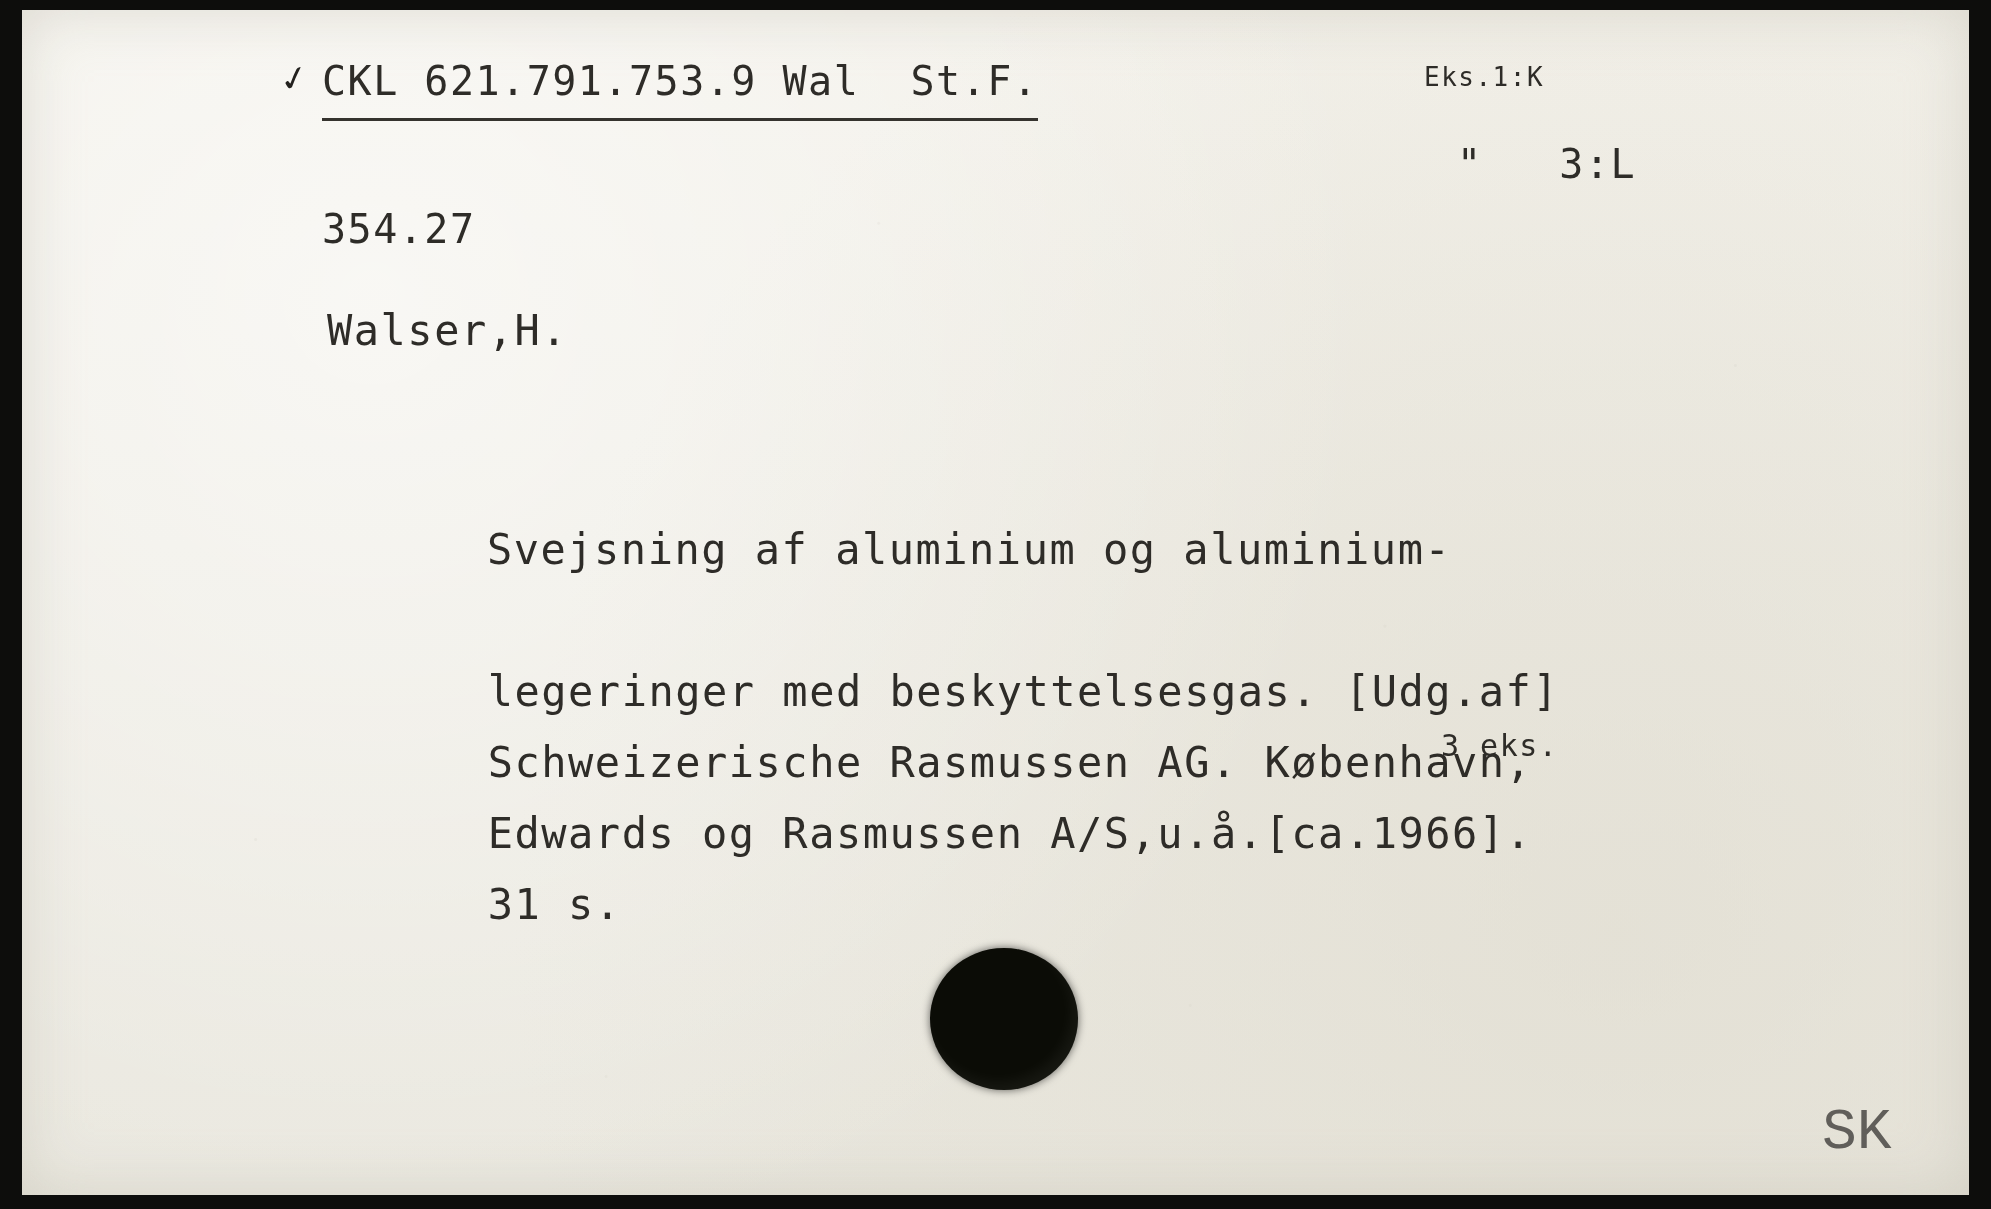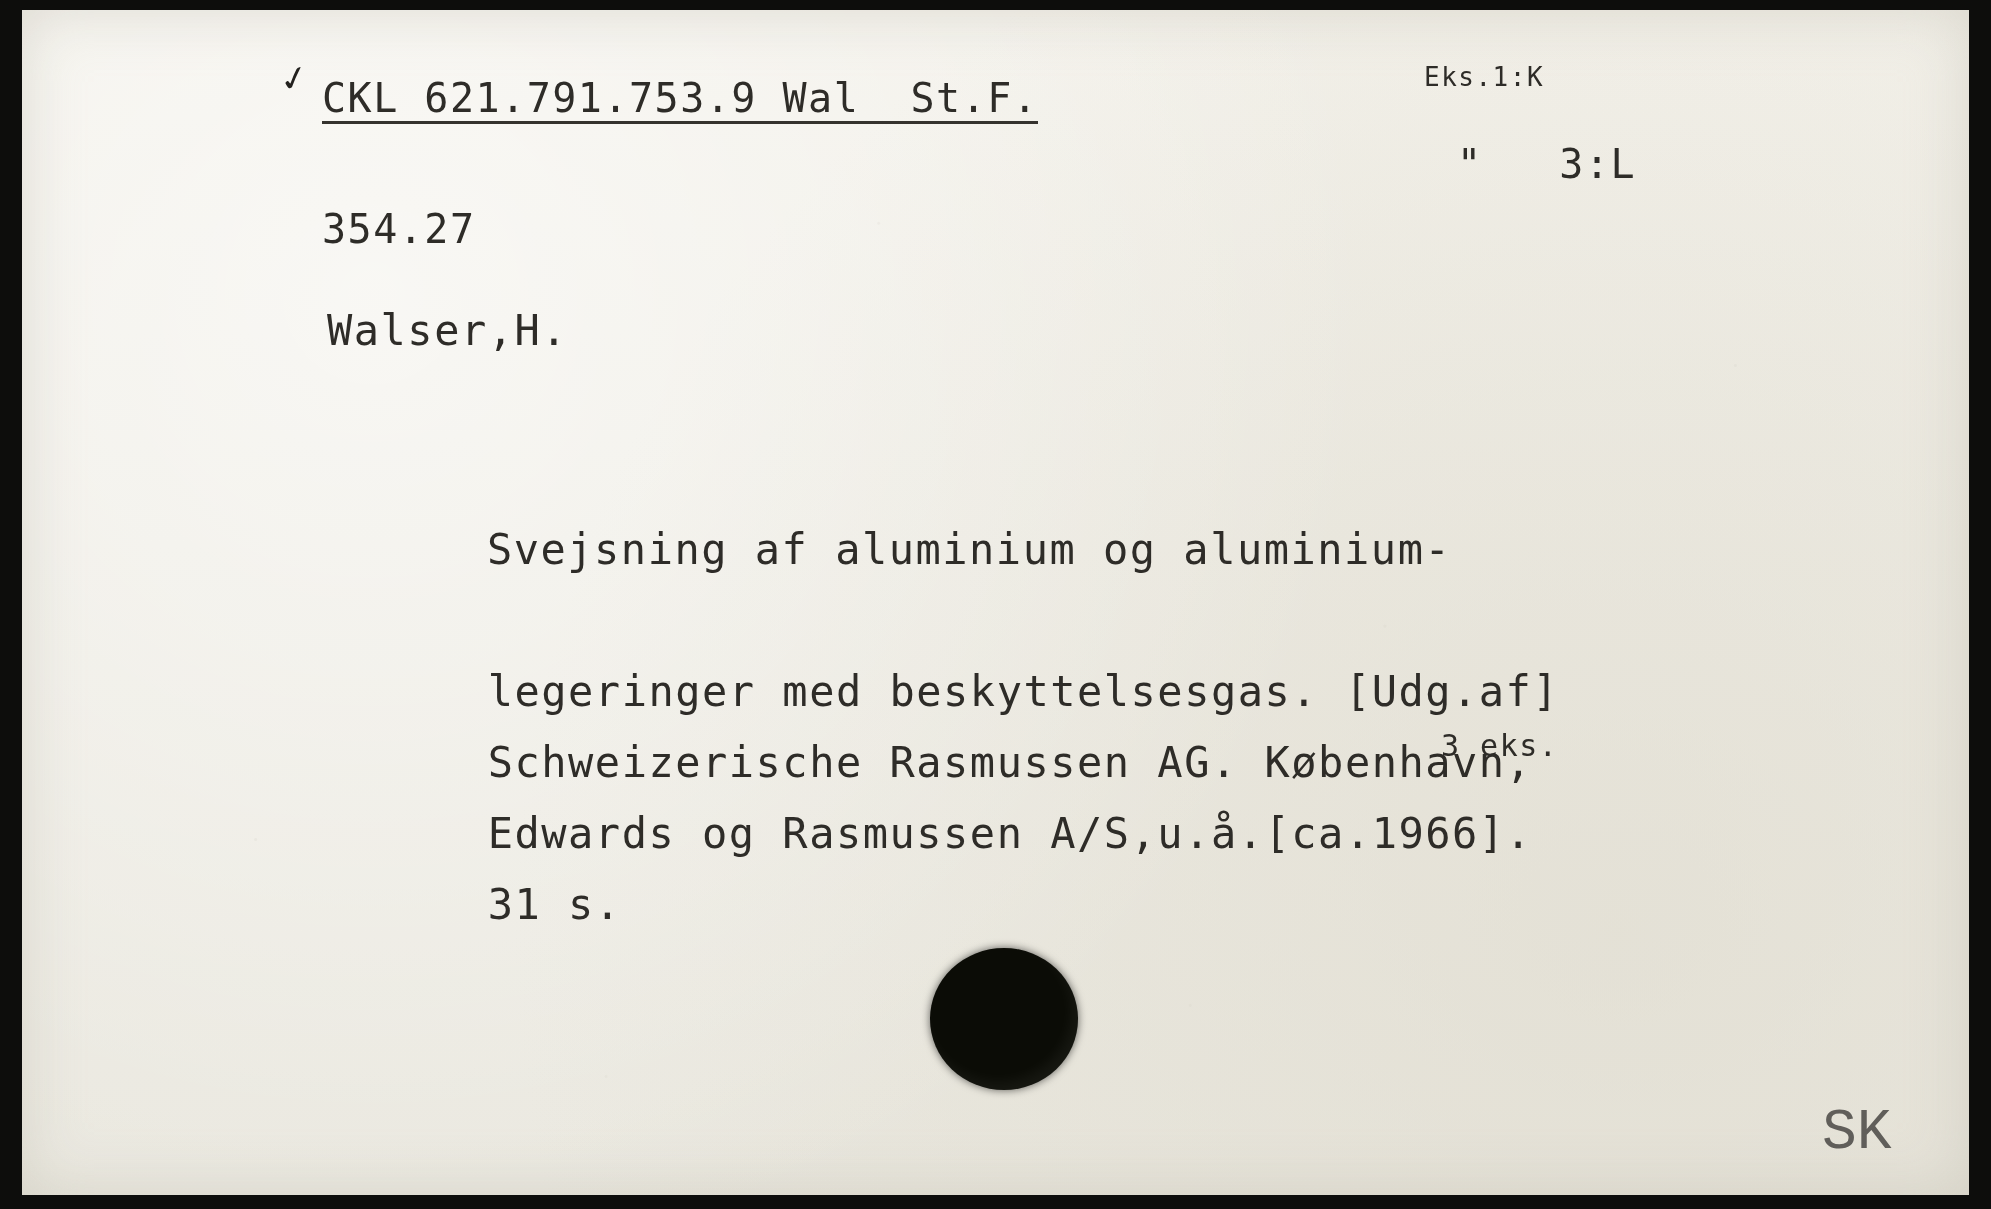--- a/index.html
+++ b/index.html
@@ -66,24 +66,24 @@
     left: 258px;
     top: 48px;
     font-size: 34px;
     color: #23211e;
     font-family: "DejaVu Sans", sans-serif;
     transform: rotate(-14deg) scaleX(1.05);
     font-weight: bold;
   }
   #callno-main {
     left: 300px;
-    top: 65px;
+    top: 48px;
     font-size: 40px;
     border-bottom: 3px solid #35332e;
-    padding-bottom: 0;
+    padding-bottom: 14px;
   }
   #callno-2 {
     left: 300px;
     top: 131px;
     font-size: 40px;
   }
   #callno-3 {
     left: 300px;
     top: 196px;
     font-size: 40px;

